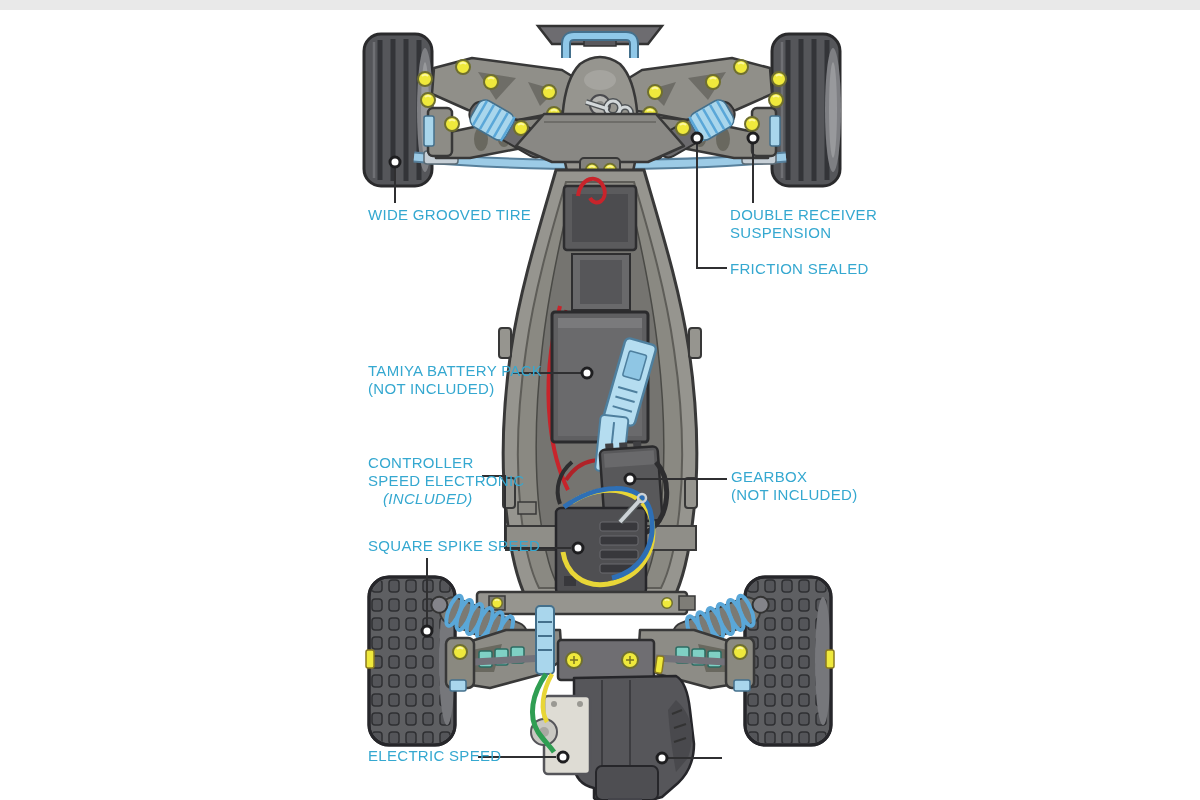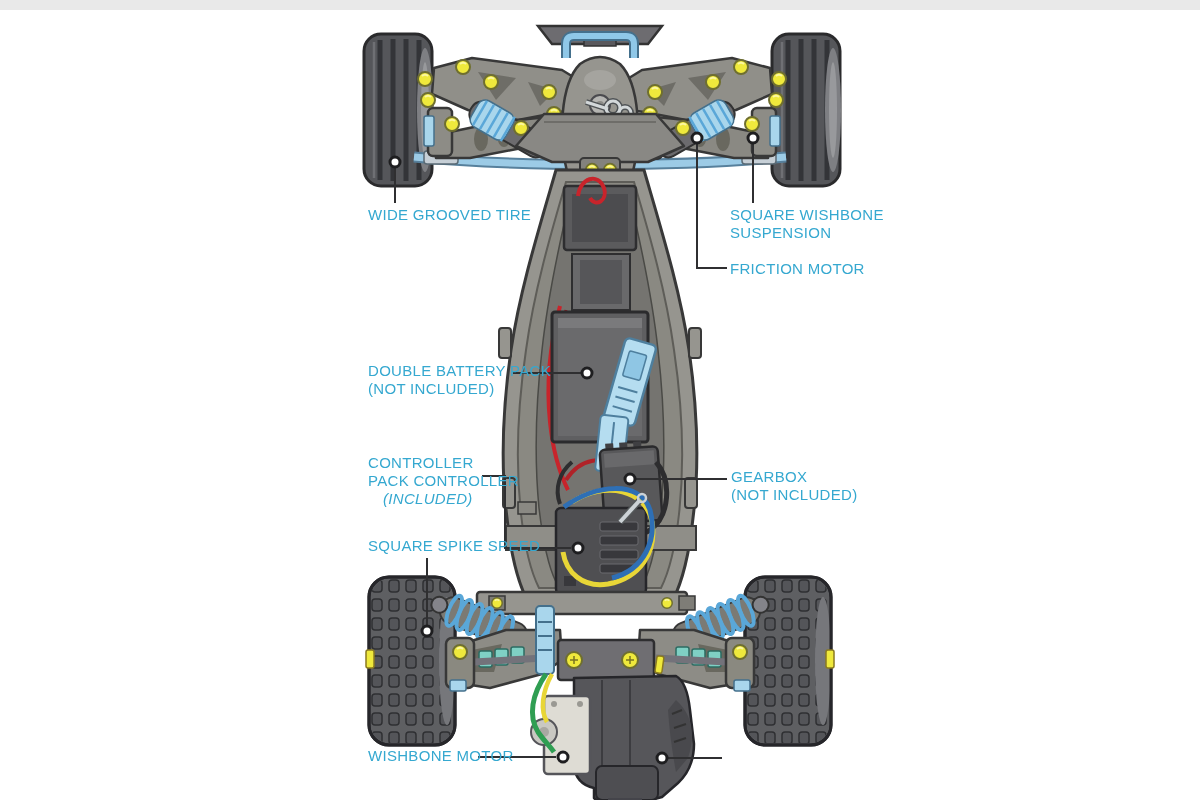--- a/index.html
+++ b/index.html
@@ -296,46 +296,46 @@
         <circle cx="563" cy="747" r="5"></circle>
         <circle cx="662" cy="748" r="5"></circle>
     </g>
   </svg>
 
   <div class="label" style="left:368px;top:196px">
     <span>WIDE GROOVED TIRE</span>
   </div>
 
   <div class="label" style="left:730px;top:196px">
-    <span>SQUARE WISHBONE</span>
+    <span>DOUBLE RECEIVER</span>
     <span>SUSPENSION</span>
   </div>
 
   <div class="label" style="left:730px;top:250px">
-    <span>FRICTION MOTOR</span>
+    <span>FRICTION SEALED</span>
   </div>
 
   <div class="label" style="left:368px;top:352px">
-    <span>DOUBLE BATTERY PACK</span>
+    <span>TAMIYA BATTERY PACK</span>
     <span>(NOT INCLUDED)</span>
   </div>
 
   <div class="label" style="left:368px;top:444px">
     <span>CONTROLLER</span>
-    <span>PACK CONTROLLER</span>
+    <span>SPEED ELECTRONIC</span>
     <span class="indent">(INCLUDED)</span>
   </div>
 
   <div class="label" style="left:368px;top:527px">
     <span>SQUARE SPIKE SPEED</span>
   </div>
 
   <div class="label" style="left:731px;top:458px">
     <span>GEARBOX</span>
     <span>(NOT INCLUDED)</span>
   </div>
 
   <div class="label" style="left:368px;top:737px">
-    <span>WISHBONE MOTOR</span>
+    <span>ELECTRIC SPEED</span>
   </div>
 
 
 </div>
 
 </body></html>

